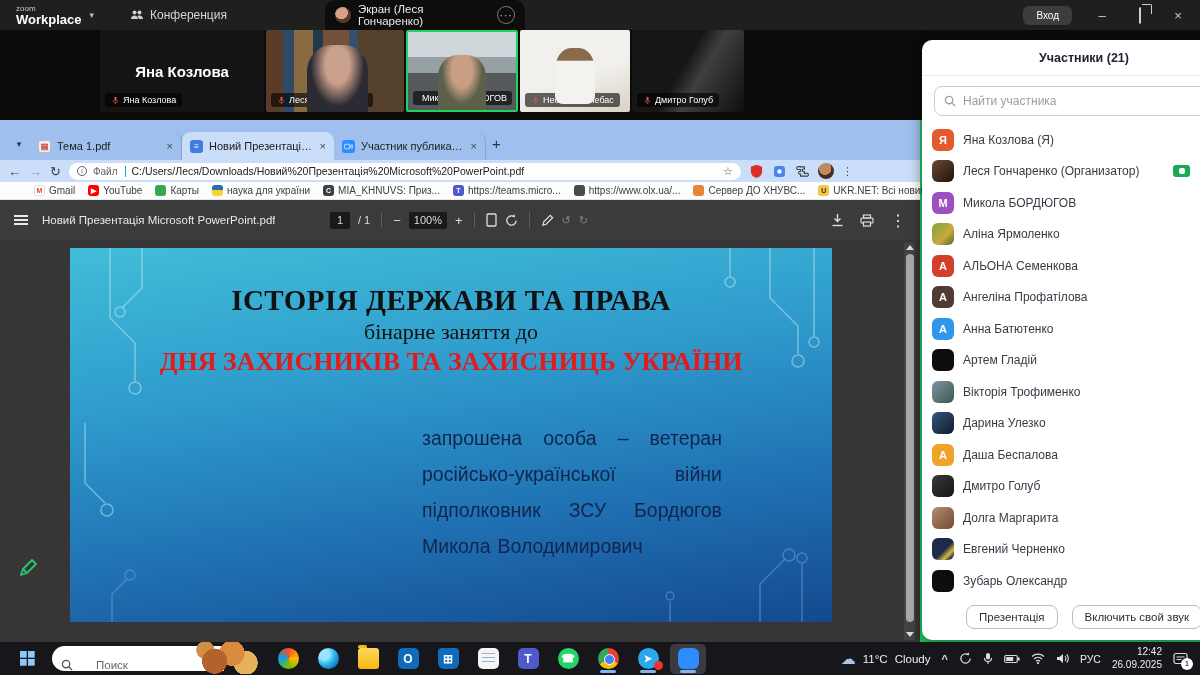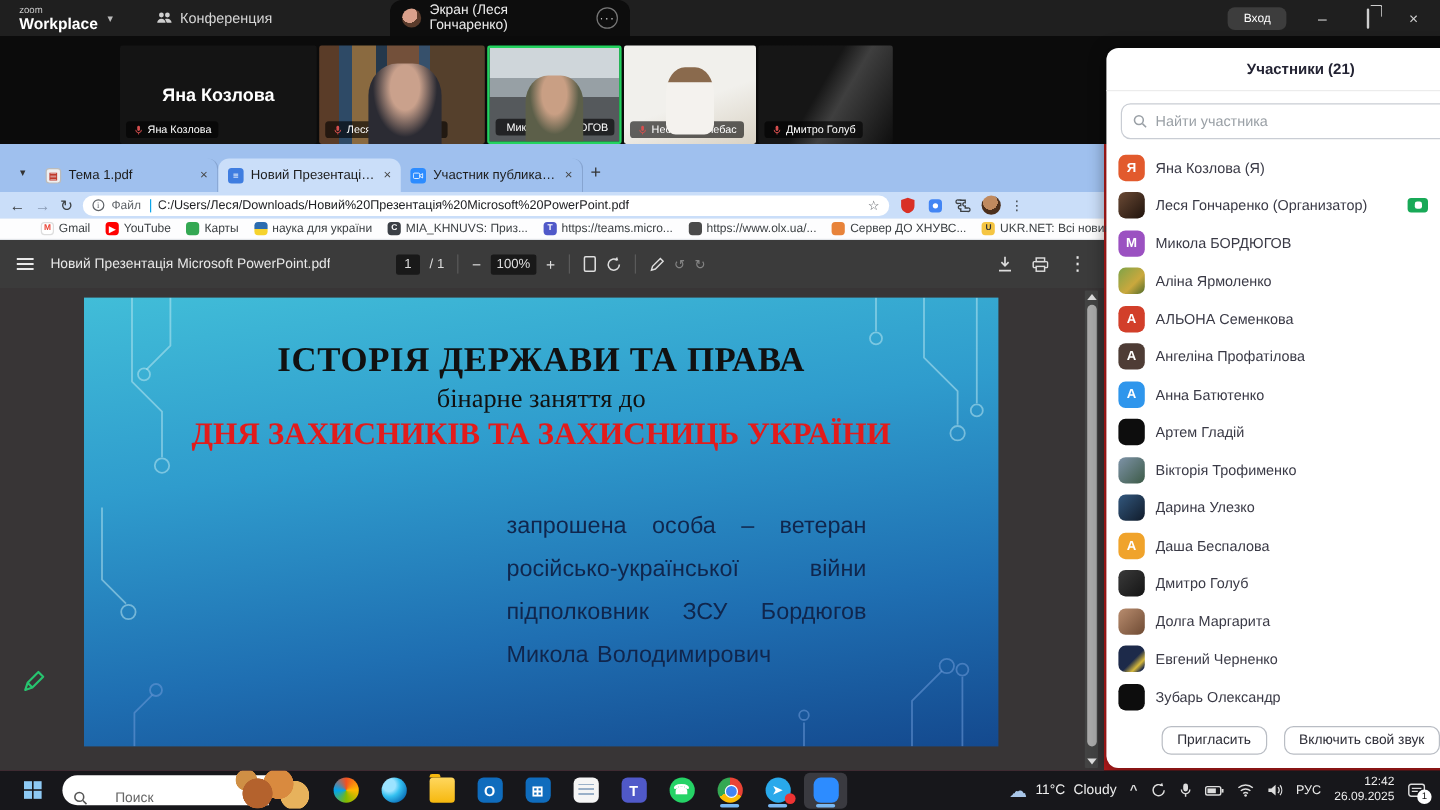--- a/index.html
+++ b/index.html
@@ -1,36 +1,36 @@
 <!DOCTYPE html>
 <html><head>
 <meta charset="utf-8">
 <style>
   *{margin:0;padding:0;box-sizing:border-box;font-family:"Liberation Sans",sans-serif}
   html,body{background:#000}
-  .screen{position:relative;width:1200px;height:675px;overflow:hidden;background:#b91c1c}
+  .screen{position:relative;width:1200px;height:675px;overflow:hidden;background:#22c55e}
 
   
   .titlebar{position:absolute;left:0;top:0;width:1200px;height:30px;background:#1f1f1f;display:flex;align-items:center}
   .brand{margin-left:16px;line-height:1;color:#fff}
   .brand .b-top{font-size:8px;color:#c9c9c9;display:block}
   .brand .b-bot{font-size:13px;font-weight:bold;display:block}
   .brand-chev{color:#bbb;font-size:9px;margin-left:8px}
   .mtab{display:flex;align-items:center;gap:6px;margin-left:36px;color:#d6d6d6;font-size:12px}
   .screen-tab{position:absolute;left:325px;top:0;height:30px;width:200px;background:#0d0d0d;border-radius:10px 10px 0 0;display:flex;align-items:center;gap:7px;padding:0 10px;color:#ececec;font-size:11.5px}
   .st-avatar{width:16px;height:16px;border-radius:50%;background:radial-gradient(circle at 40% 35%,#d9a08b 0 45%,#5a3b2b 46%);flex:none}
   .st-more{margin-left:auto;width:18px;height:18px;border:1px solid #777;border-radius:50%;color:#ccc;font-size:10px;display:flex;align-items:center;justify-content:center;letter-spacing:1px}
   .tb-right-zoom{position:absolute;right:14px;top:0;height:30px;display:flex;align-items:center;gap:22px}
   .login-btn{background:#3d3d3d;color:#fff;font-size:10px;padding:4px 13px;border-radius:6px}
   .winbtn{color:#cfcfcf;font-size:13px;width:16px;text-align:center}
   .restore-box{width:10px;height:10px;border:1.3px solid #cfcfcf;border-radius:2px;position:relative}
   .restore-box:before{content:"";position:absolute;left:2px;top:-4px;width:9px;height:9px;border-top:1.3px solid #cfcfcf;border-right:1.3px solid #cfcfcf;border-radius:0 2px 0 0}
 
   
-  .vstrip{position:absolute;left:0;top:30px;width:1200px;height:90px;background:#0b0b0b;display:flex;align-items:flex-end;padding-left:100px;gap:2px}
+  .vstrip{position:absolute;left:0;top:30px;width:1200px;height:90px;background:#0b0b0b;display:flex;align-items:flex-start;padding-left:100px;gap:2px}
   .vtile{position:relative;height:82px;border-radius:2px;overflow:hidden;flex:none}
   .vtile.w0{width:164px}.vtile.w1{width:138px}.vtile.w2{width:112px}.vtile.w3{width:110px}.vtile.w4{width:112px}
   .vtile.active-speaker{border:2px solid #23d35f}
   .tstyle-name-tile{background:#141414}
   .tstyle-bookshelf{background:linear-gradient(90deg,#5a3c28 0 12%,#2e4a66 12% 20%,#8a6a40 20% 34%,#24384c 34% 41%,#73503a 41% 60%,#36506b 60% 67%,#55402c 67% 100%)}
   .tstyle-bookshelf:after{content:"";position:absolute;left:30%;top:18%;width:44%;height:82%;background:radial-gradient(ellipse at 50% 30%,#caa18c 0 28%,#2b2b33 62%);border-radius:40% 40% 0 0}
   .tstyle-vehicle{background:linear-gradient(180deg,#cfd6da 0 32%,#97a0a5 32% 52%,#55595c 52%)}
   .tstyle-vehicle:after{content:"";position:absolute;left:28%;top:30%;width:44%;height:70%;background:radial-gradient(ellipse at 50% 28%,#c99f84 0 30%,#5c5f49 60%);border-radius:40% 40% 0 0}
   .tstyle-portrait-light{background:linear-gradient(160deg,#f1f0ec 0 55%,#d9d2c4)}
   .tstyle-portrait-light:after{content:"";position:absolute;left:32%;top:22%;width:36%;height:68%;background:linear-gradient(180deg,#8a6a4d 0 22%,#f4f2ee 23%);border-radius:40% 40% 8px 8px}
@@ -790,21 +790,21 @@
     <span class="pic cam">
             <svg width="15" height="12" viewBox="0 0 18 14">
               <rect x="1" y="2.5" width="10.5" height="9" rx="2" fill="none" stroke="#d64f4f" stroke-width="1.4"></rect>
               <path d="M11.5 6.2L16.5 3.4v7.2l-5-2.8" fill="none" stroke="#d64f4f" stroke-width="1.4" <line="" x1="1.5" y1="13.5" x2="16.5" y2="0.5"></path>
             </svg>
           </span>
   </div>
         <div class="p-scroll"></div>
       </div>
     <div class="p-foot">
-      <button class="p-btn">Пригласить</button>
+      <button class="p-btn">Презентація</button>
       <button class="p-btn">Включить свой звук</button>
     </div>
   </div>
 
   <div class="taskbar">
     <span class="start-btn">
         <span class="winlogo"></span>
       </span>
     <div class="tb-search">
       <svg width="12" height="12" viewBox="0 0 13 13">

